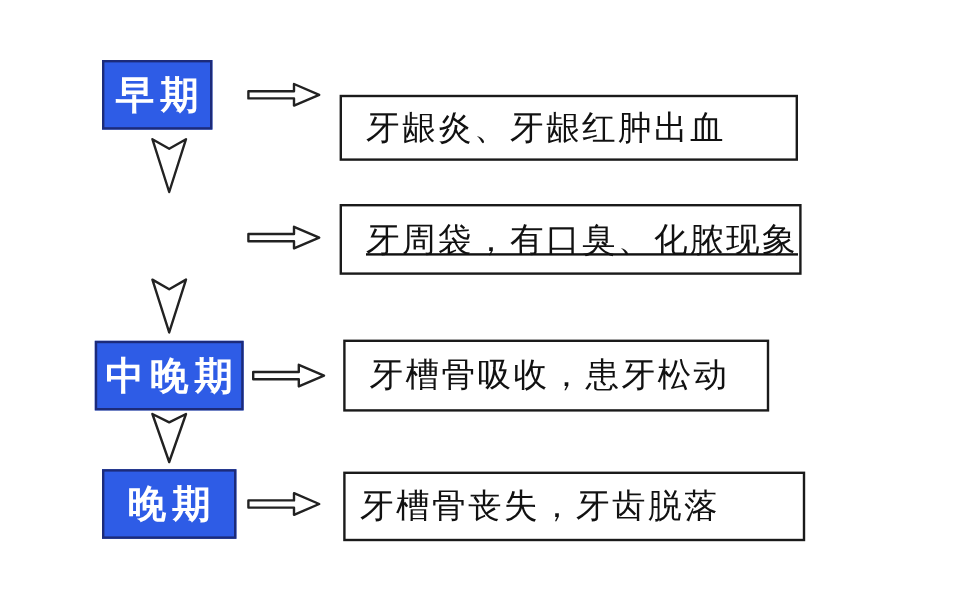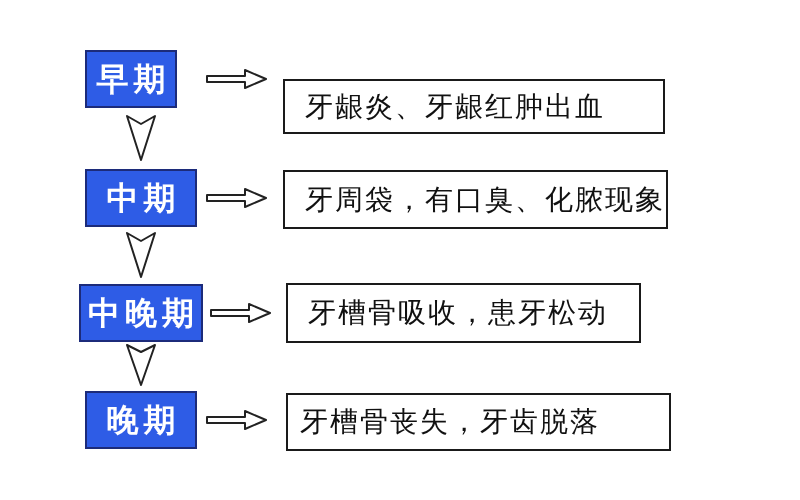--- a/index.html
+++ b/index.html
@@ -51,21 +51,21 @@
     white-space:nowrap;
   }
   .arrow{position:absolute;}
   .arrow svg{display:block;}
   
   #stage1{left:85px; top:50px;  width:92px; height:58px;}
   #desc1 {left:283px;top:51px;  width:382px; height:55px;margin-top:28px;}
   #rarr1 {left:205px;top:67px;}
   
   #stage2{left:85px; top:169px; width:112px; height:58px;}
-  #desc2 {left:283px;top:170px; width:385px; height:59px;}
+  #desc2 {left:283px;top:170px; width:385px; height:59px;text-decoration:underline;}
   #rarr2 {left:205px;top:186px;}
   
   #stage3{left:79px; top:284px; width:124px; height:58px;}
   #desc3 {left:286px;top:283px; width:355px; height:60px;}
   #rarr3 {left:209px;top:301px;}
   
   #stage4{left:85px; top:391px; width:112px; height:58px;}
   #desc4 {left:286px;top:393px; width:385px; height:58px;padding-left:12px;}
   #rarr4 {left:205px;top:408px;}
   
@@ -89,23 +89,20 @@
   <div id="desc1" class="desc-box">
     <span>牙龈炎、牙龈红肿出血</span>
   </div>
 
   <div id="darr1" class="arrow">
     <svg width="34" height="50" viewBox="0 0 34 50">
       <polygon points="3,2 17,10 31,2 17,46" fill="#ffffff" stroke="#222222" stroke-width="2" stroke-linejoin="round"></polygon>
     </svg>
   </div>
 
-  <div id="stage2" class="stage-box">
-    <span>中期</span>
-  </div>
   <div id="rarr2" class="arrow">
     <svg width="64" height="24" viewBox="0 0 64 24">
       <polygon points="2,9 40,9 40,3 61,12 40,21 40,15 2,15" fill="#ffffff" stroke="#222222" stroke-width="2" stroke-linejoin="round"></polygon>
     </svg>
   </div>
   <div id="desc2" class="desc-box">
     <span>牙周袋，有口臭、化脓现象</span>
   </div>
 
   <div id="darr2" class="arrow">

